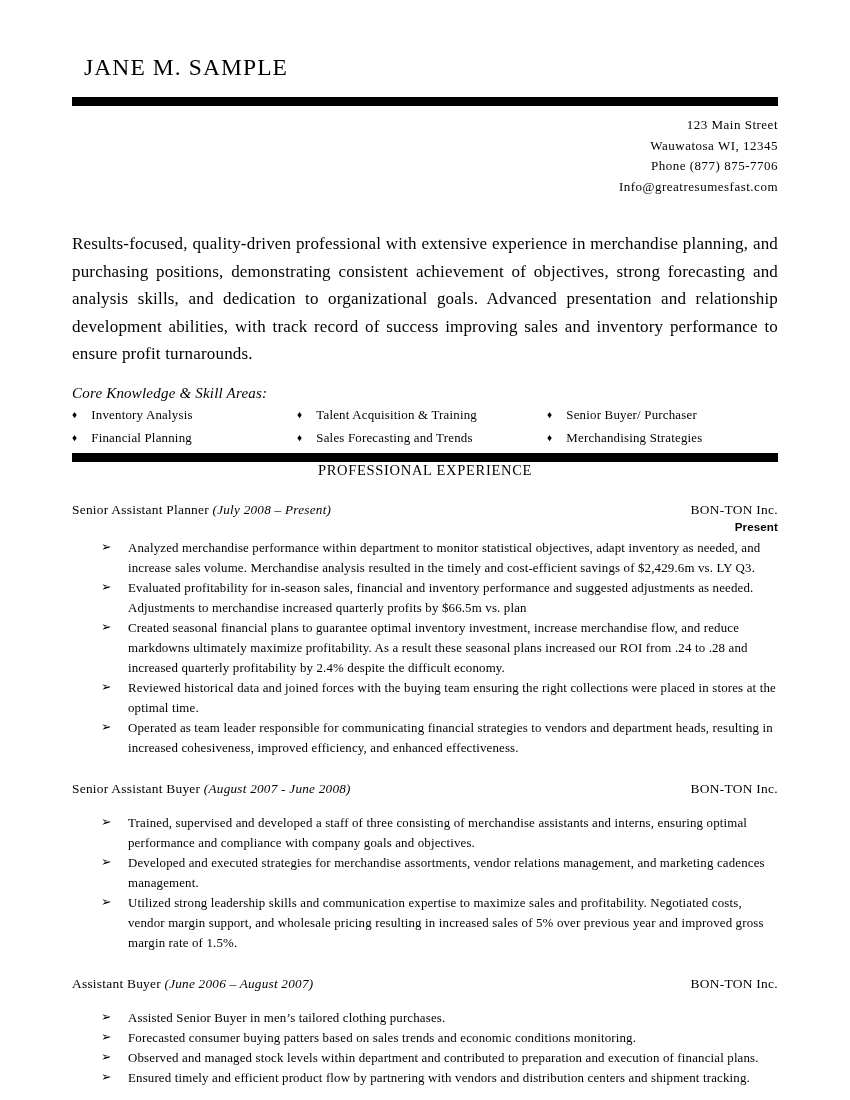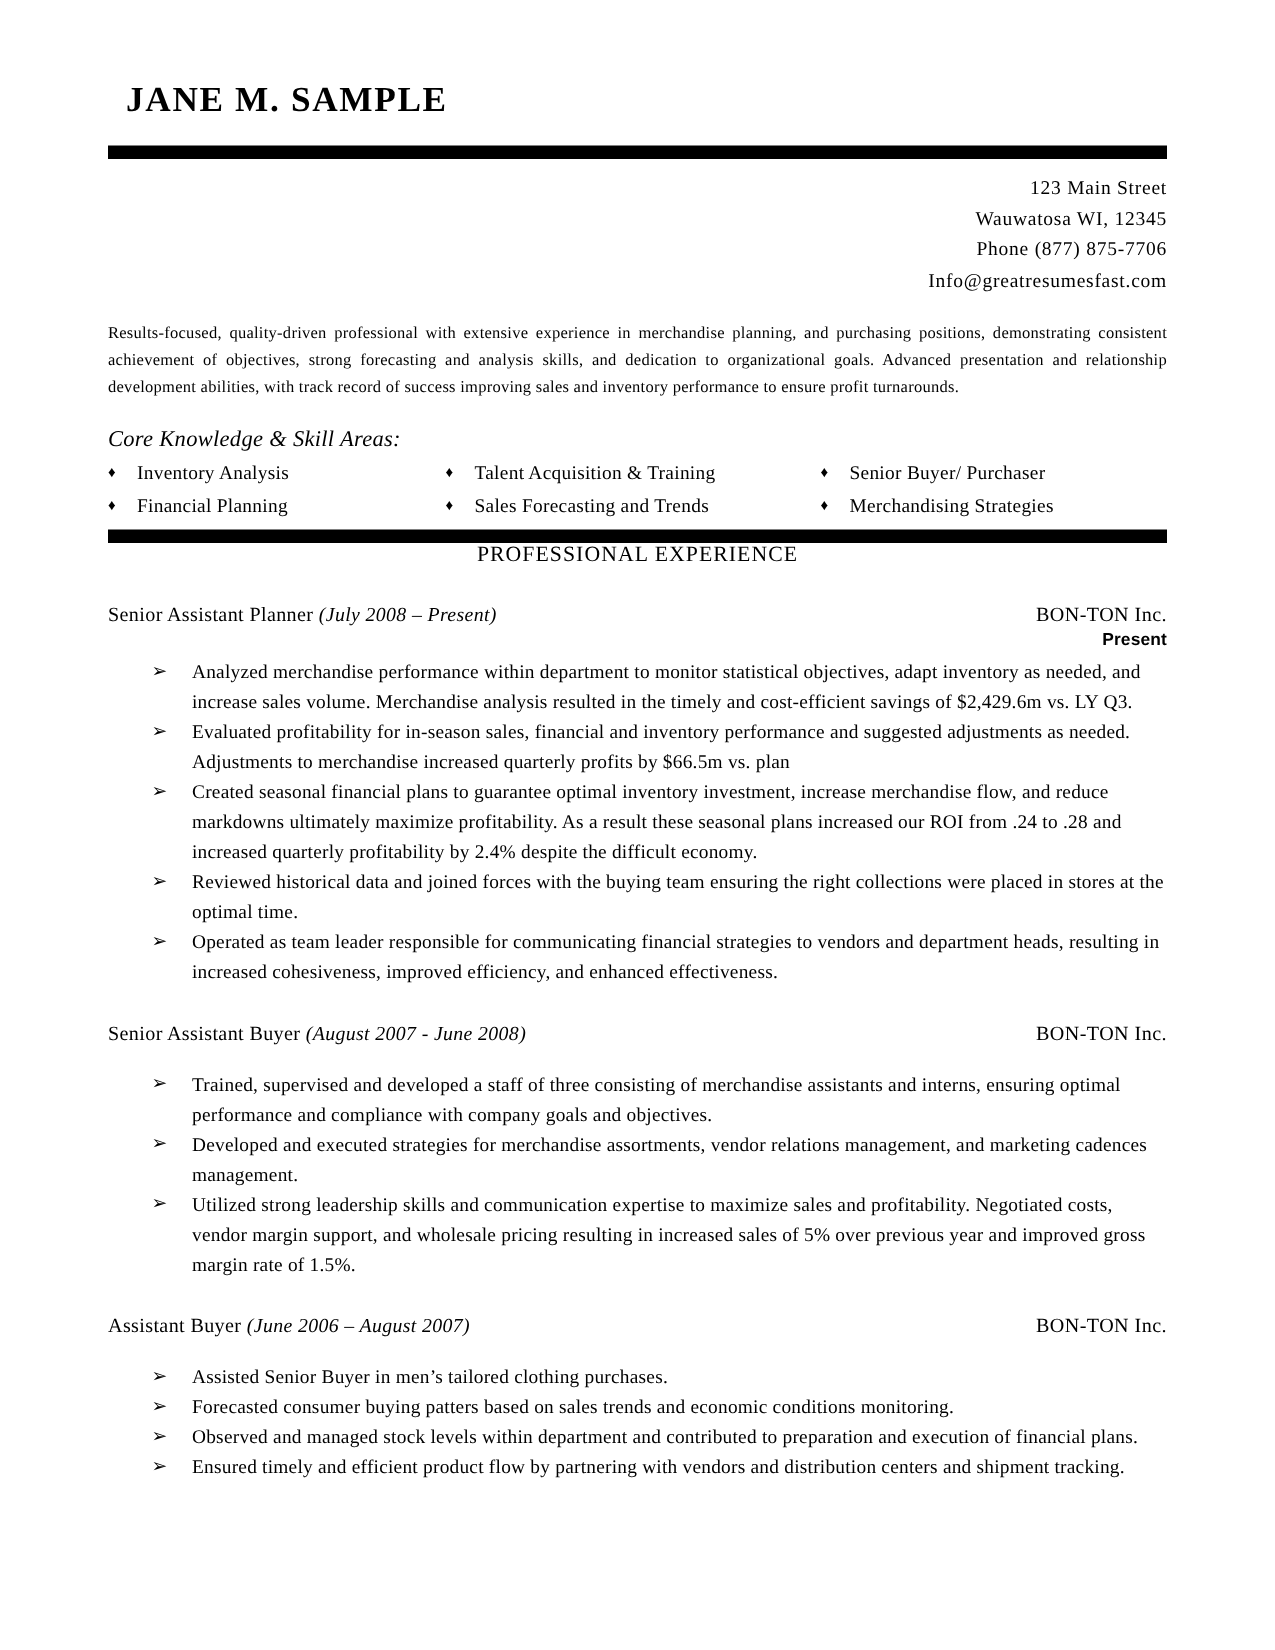--- a/index.html
+++ b/index.html
@@ -21,21 +21,21 @@
     height: 1100px;
     position: relative;
     box-sizing: border-box;
     padding: 0 72px;
   }
 
   
   .name {
     font-size: 23.5px;
     letter-spacing: 1.1px;
-    font-weight: bold;
+    font-weight: normal;
     padding-top: 38px;
     padding-left: 12px;
     line-height: 1.18;
     white-space: nowrap;
   }
   .rule-thick {
     height: 9px;
     background: #000000;
     margin-top: 4px;
     width: 706px;
@@ -57,24 +57,24 @@
   
   .profile-title {
     text-align: center;
     font-size: 15px;
     letter-spacing: 2.1px;
     margin-top: 24px;
     white-space: nowrap;
   }
 
   .summary {
-    font-size: 11px;
+    font-size: 17px;
     line-height: 1.62;
     text-align: justify;
-    margin-top: 17px;
+    margin-top: 33px;
     letter-spacing: 0.18px;
   }
 
   
   .core-label {
     font-style: italic;
     font-size: 15px;
     margin-top: 17px;
     letter-spacing: 0.2px;
   }

